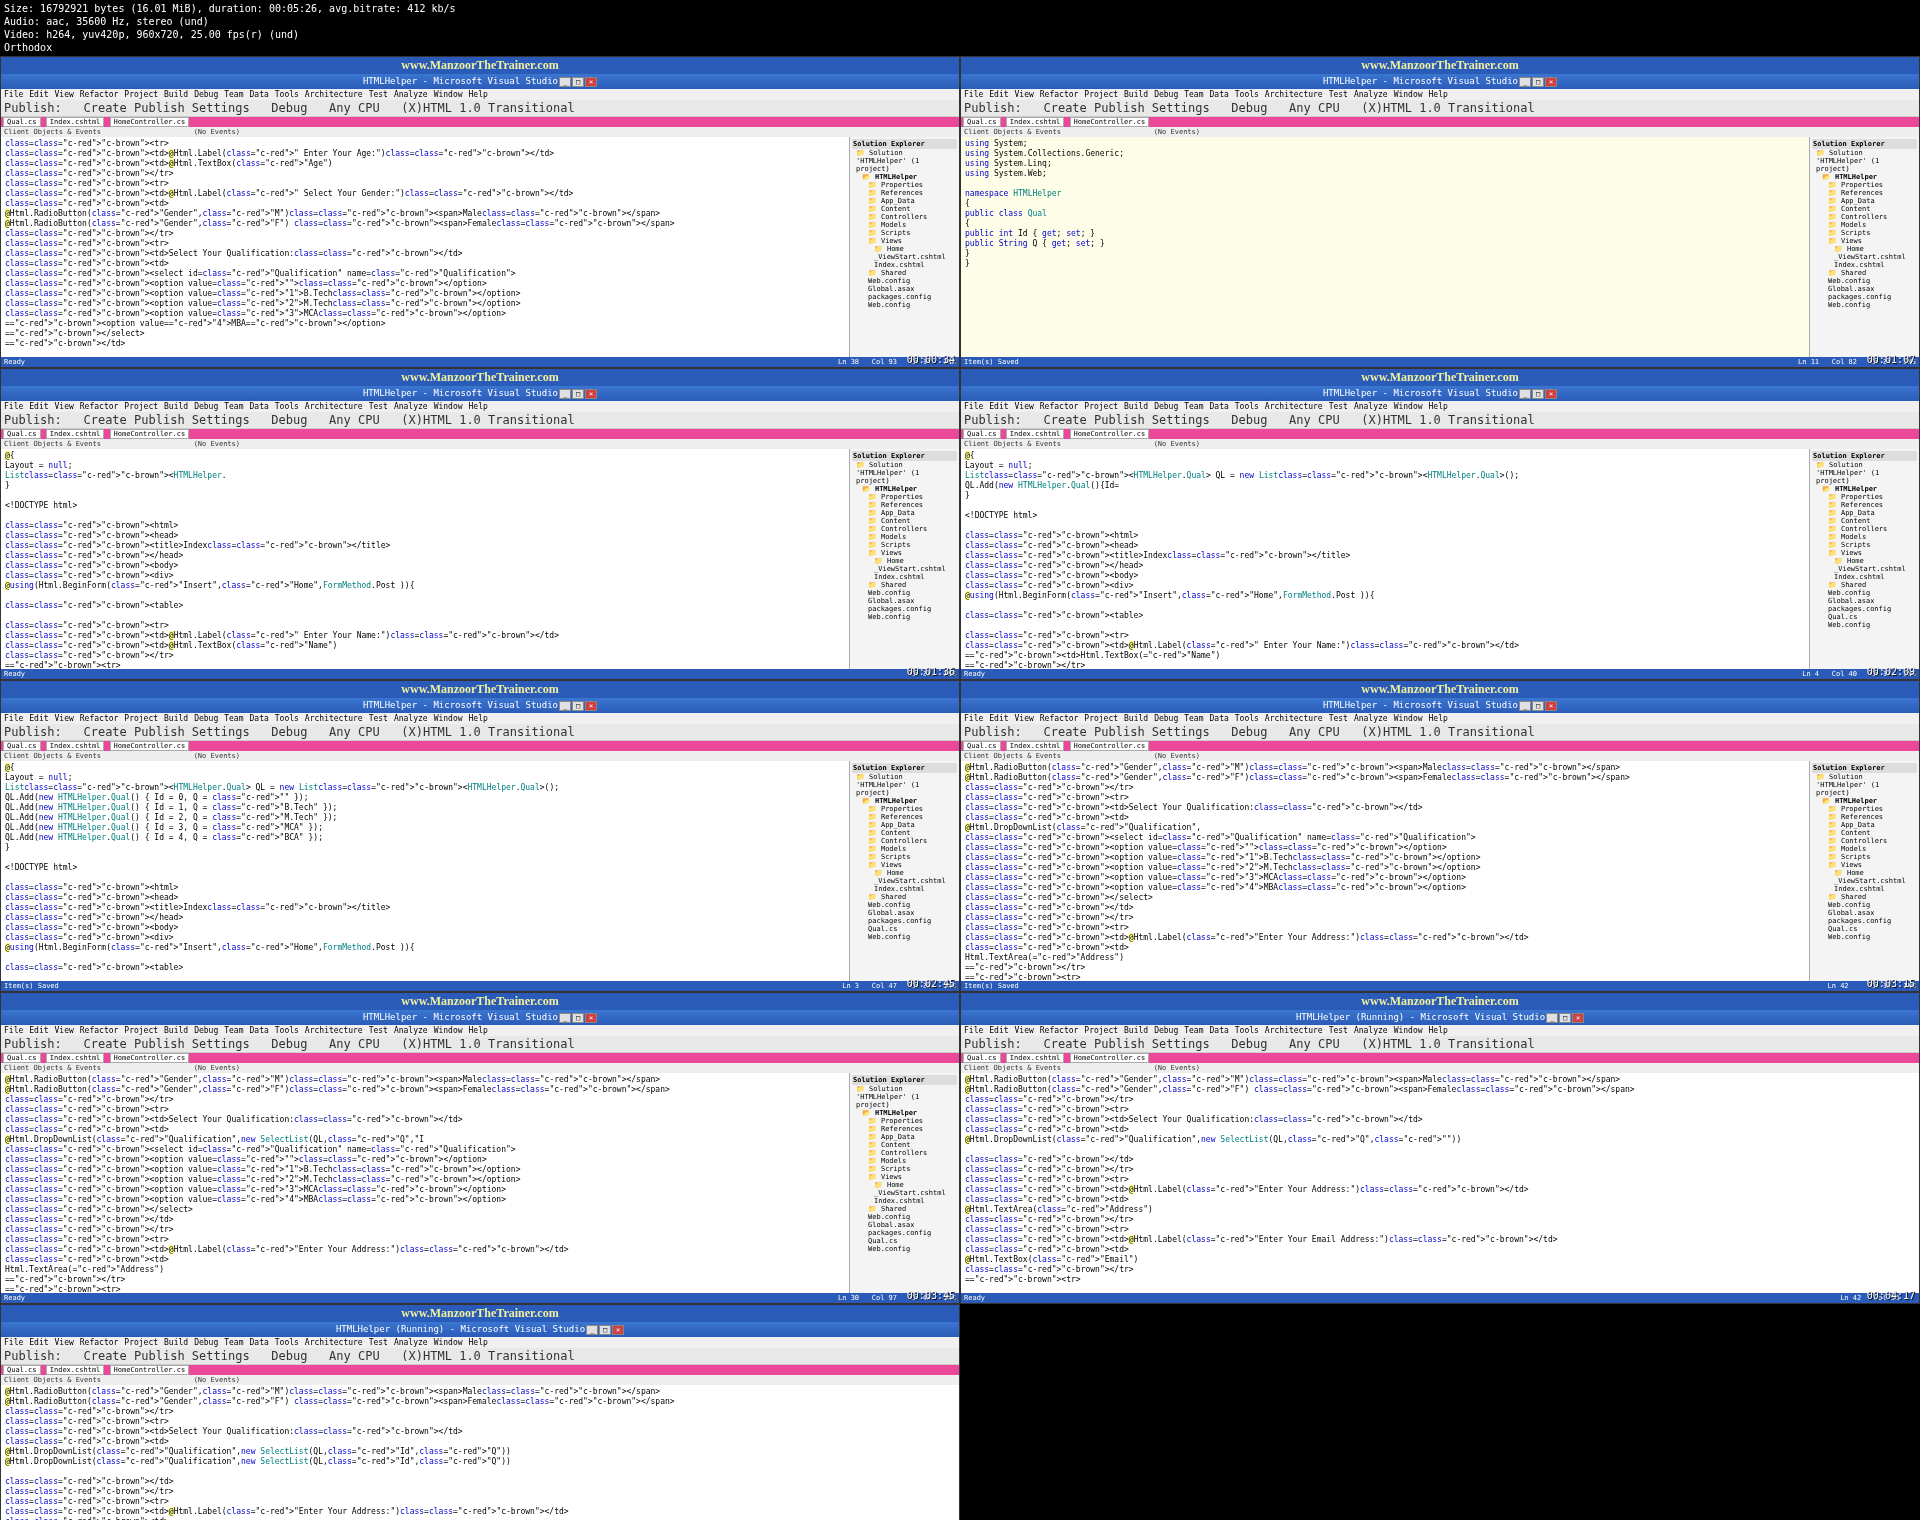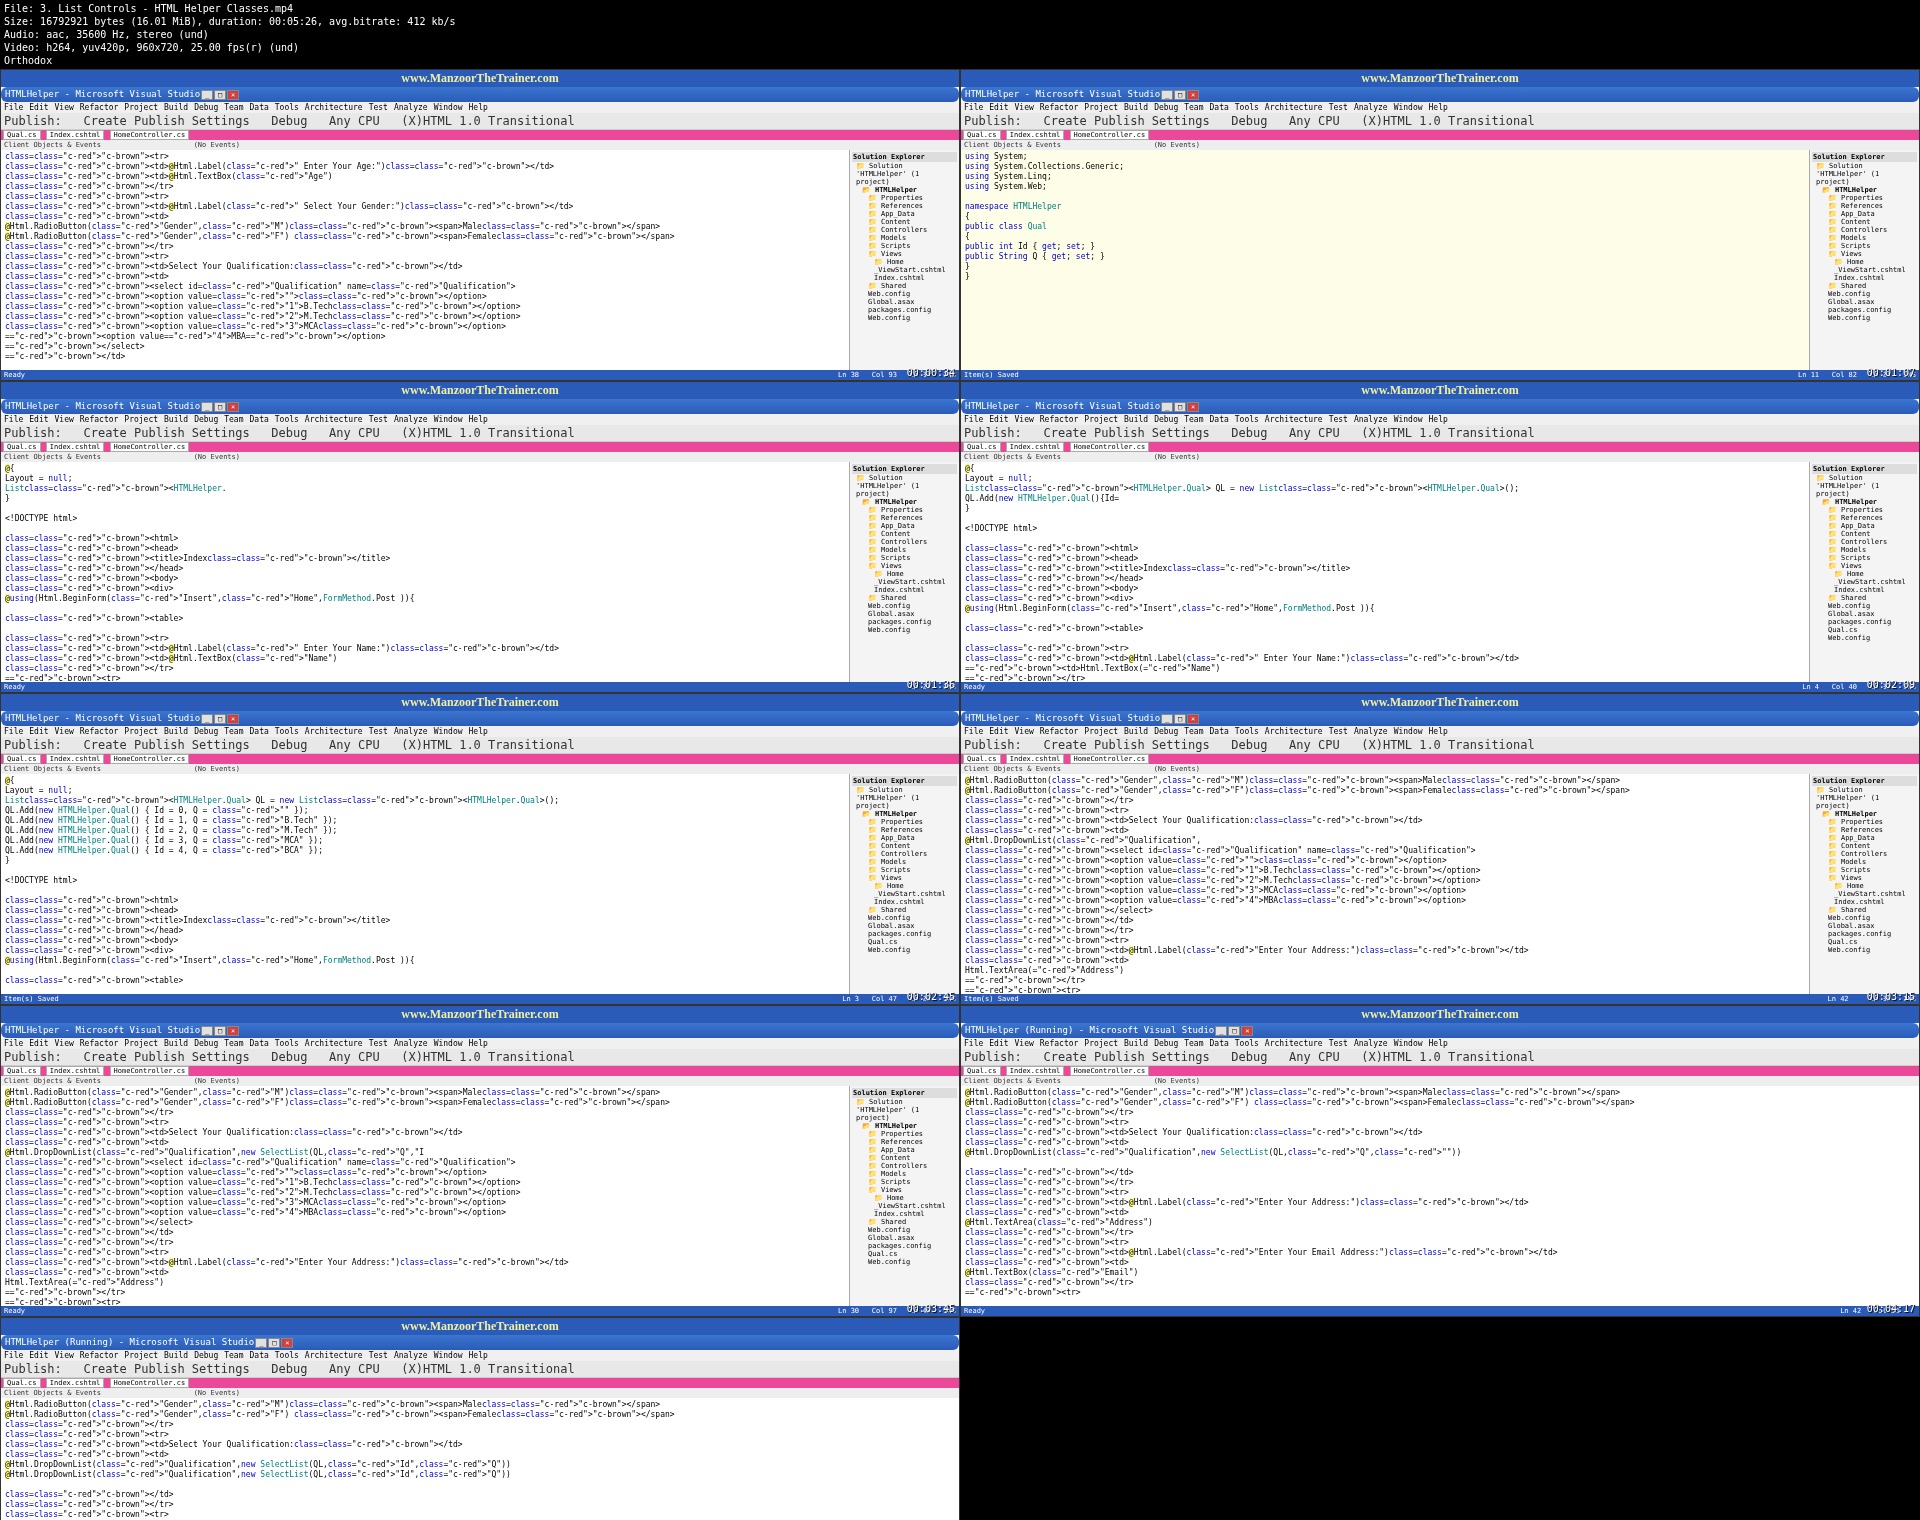--- a/index.html
+++ b/index.html
@@ -2,21 +2,21 @@
 <html><head>
 <meta charset="utf-8">
 <style>
   * { margin:0; padding:0; box-sizing:border-box; }
   body { font-family: Consolas, monospace; font-size:8px; background:#000; color:#fff; }
   .top-info { padding:2px 4px; color:#fff; font-size:10px; line-height:13px; }
   .grid { display:grid; grid-template-columns:repeat(2,1fr); grid-template-rows:repeat(3,1fr); gap:0; }
   .tile { position:relative; background:#fff; color:#000; border:1px solid #333; }
   .banner { background:#2b5bb8; color:#fff; text-align:center; font:bold 12px Georgia, serif; padding:1px 0; }
   .banner span { color:#f0f0a0; }
-  .titlebar { background:linear-gradient(#3a76d0,#2b5bb8); color:#fff; font-size:9px; padding:2px 4px; display:flex; justify-content:flex-start;border-radius:6px; }
+  .titlebar { background:linear-gradient(#3a76d0,#2b5bb8); color:#fff; font-size:9px; padding:2px 4px; display:flex; justify-content:center; }
   .winbtns span { display:inline-block; width:12px; height:10px; background:#e0e0e0; border:1px solid #888; margin-left:1px; font-size:7px; text-align:center; color:#000; line-height:9px; }
   .menubar { background:#f0f0f0; font-size:8px; padding:1px 3px; color:#000; }
   .menubar span { margin-right:6px; }
   .toolbar { background:#e8e8e8; border-bottom:1px solid #ccc; font-size:12px; padding:1px 3px; color:#333; }
   .tabs { background:#ec4899; font-size:7px; padding:1px 2px; }
   .tabs span { background:#fff; border:1px solid #aaa; padding:0 3px; margin-right:1px; }
   .body { display:flex; height:220px; }
   .editor { flex:1; background:#fff; overflow:hidden; padding:2px 4px; font-size:8px; line-height:10px; }
   .editor.cream { background:#fdfde8; }
   .solexp { width:110px; background:#f4f4f4; border-left:1px solid #aaa; font-size:7px; padding:2px; overflow:hidden; }
@@ -28,21 +28,20 @@
   .status { background:#2b5bb8; color:#fff; font-size:7px; padding:1px 3px; display:flex; justify-content:space-between; }
   .ts { position:absolute; bottom:2px; right:4px; color:#fff; font-size:10px; text-shadow:1px 1px 1px #000; }
   .c-blue { color:#0000cc; }
   .c-teal { color:#008080; }
   .clobar { background:#eee; font-size:7px; padding:1px 3px; color:#333; }
 </style>
 </head>
 <body>
 
 <div class="top-info">
-  <div>File: 3. List Controls - HTML Helper Classes.mp4</div>
   <div>Size: 16792921 bytes (16.01 MiB), duration: 00:05:26, avg.bitrate: 412 kb/s</div>
   <div>Audio: aac, 35600 Hz, stereo (und)</div>
   <div>Video: h264, yuv420p, 960x720, 25.00 fps(r) (und)</div>
   <div>Orthodox</div>
 </div>
 
 <div class="grid" id="grid">
     <div class="tile">
     <div class="banner"><span>www.ManzoorTheTrainer.com</span></div>
     <div class="titlebar">

